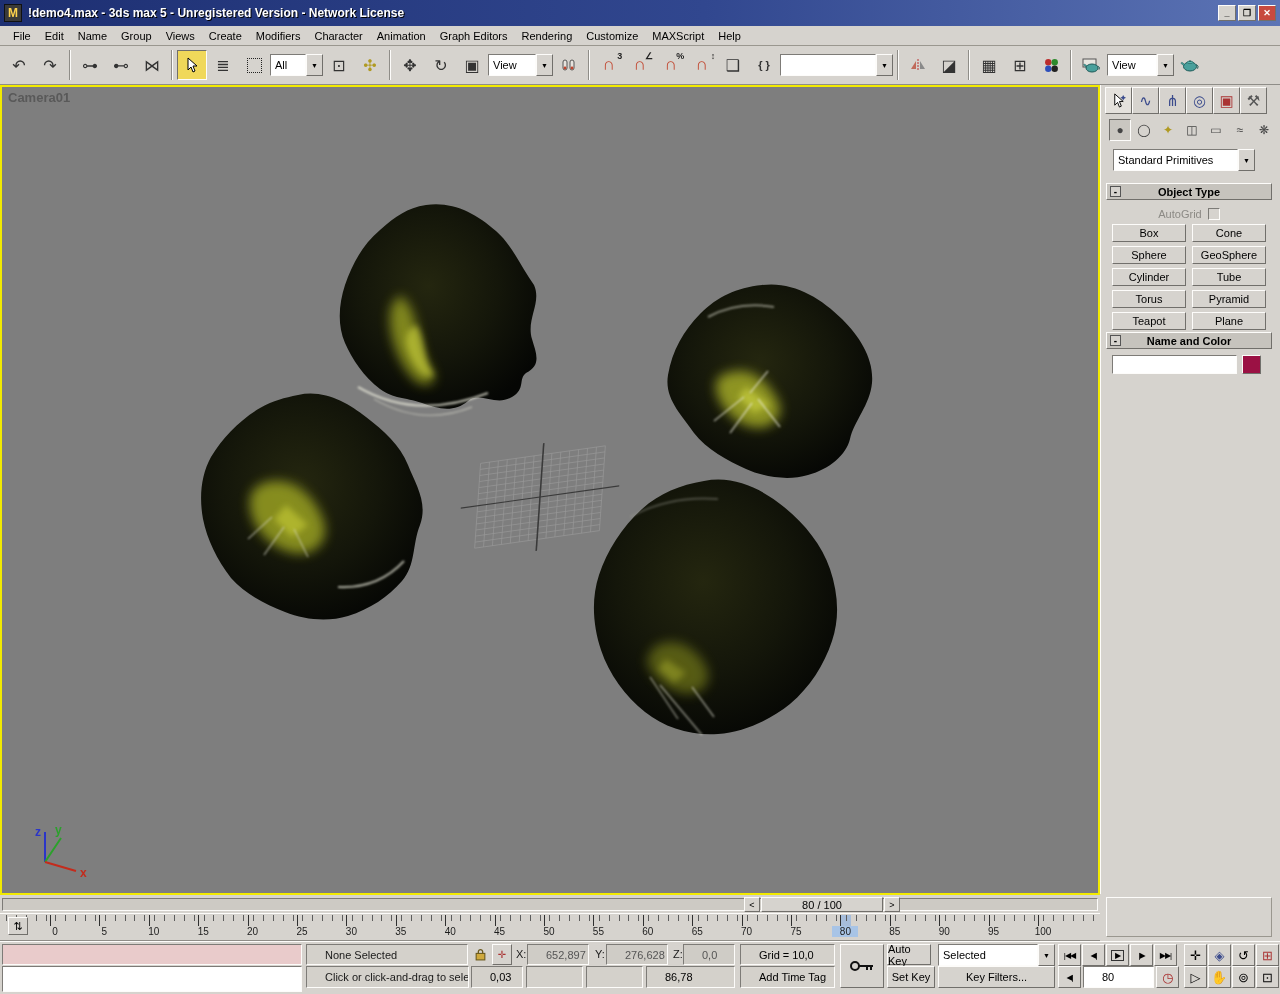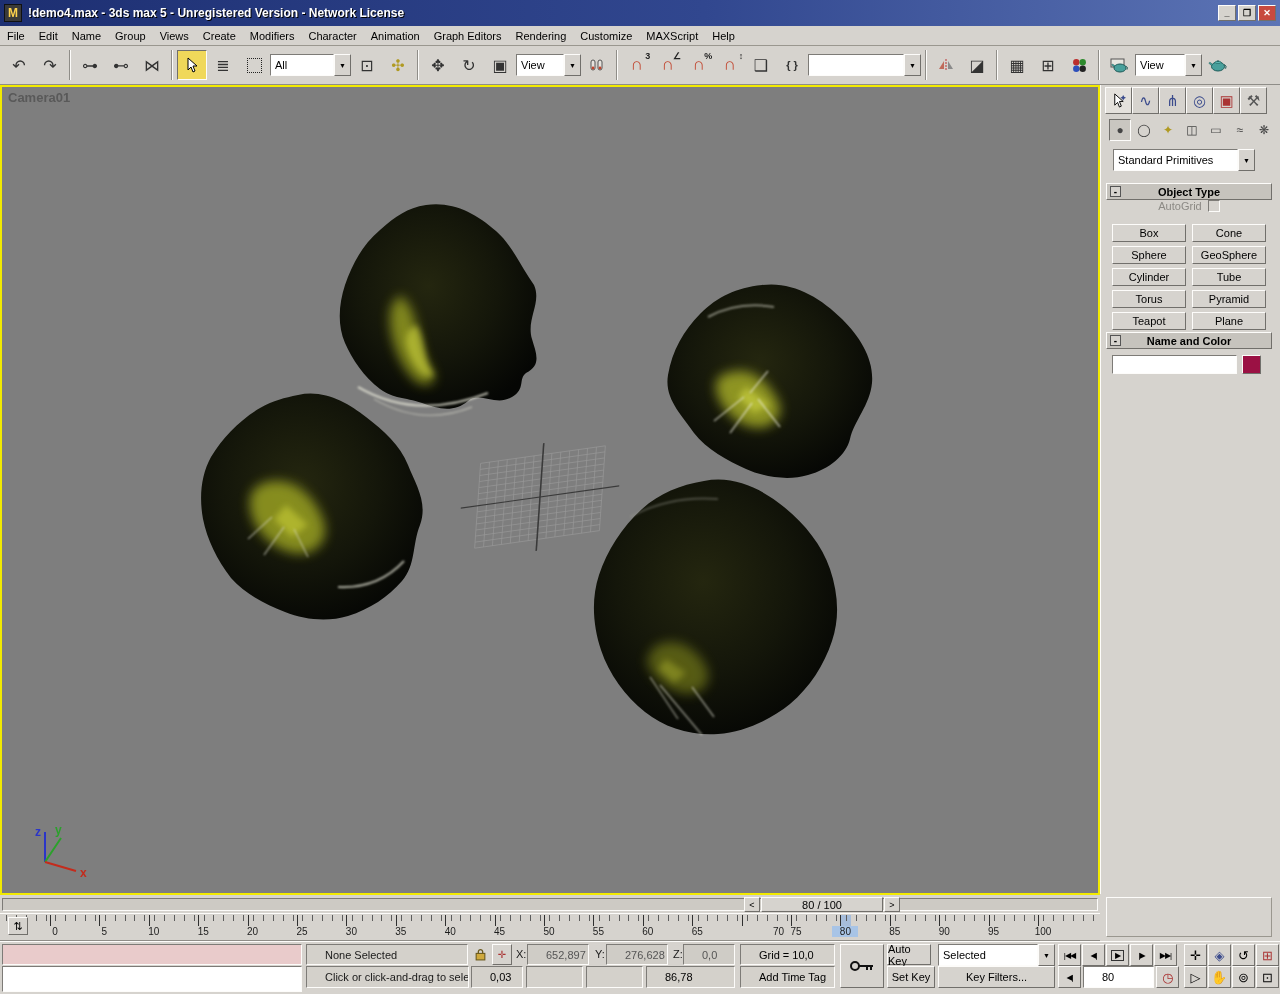--- a/index.html
+++ b/index.html
@@ -22,21 +22,21 @@
     background:linear-gradient(90deg,#1d2f72 0%, #31478f 55%, #5c74b5 100%);
     display:flex; align-items:center; padding:0 4px; }
   #titlebar .ttl { color:#fff; font-weight:bold; font-size:12px; margin-left:6px; flex:1;
     text-shadow:1px 1px 0 #000; }
   .winbtn { width:18px; height:16px; margin-left:2px; font-size:9px; font-weight:bold; }
   .winbtn.close { background:#c84a3f; color:#fff; }
   #appicon { width:18px; height:18px; background:#3a3a3a; border:1px solid #111;
     color:#ffd34d; font-weight:bold; font-size:12px; display:flex; align-items:center; justify-content:center; }
   
   #menubar { left:0; top:26px; width:1280px; height:20px; background:#d6d3ce;
-    border-bottom:1px solid #9a978f; display:flex; align-items:center; padding-left:0; }
+    border-bottom:1px solid #9a978f; display:flex; align-items:center; padding-left:6px; }
   #menubar span { padding:2px 7px; }
   
   #toolbar { left:0; top:46px; width:1280px; height:39px; background:#d6d3ce;
     border-bottom:1px solid #8f8d88; display:flex; align-items:center; padding-left:4px; gap:1px; }
   .tbtn { width:30px; height:30px; display:flex; align-items:center; justify-content:center;
     font-size:16px; color:#333; position:relative; }
   .tbtn.pressed { background:#f0d85a; border:1px solid; border-color:#716f6b #fdfcfa #fdfcfa #716f6b; }
   .tsep { width:2px; height:30px; margin:0 3px;
     border-left:1px solid #8f8d88; border-right:1px solid #fdfcfa; }
   .magnet { color:#c1452e; font-weight:bold; font-size:17px; position:relative; }
@@ -140,21 +140,21 @@
     <div class="tbtn pressed">
       <svg width="16" height="16" viewBox="0 0 16 16">
           <path d="M4 1 L4 13 L7 10 L9 15 L11 14 L9 9 L13 9 Z" fill="#fff" stroke="#000" stroke-width="1"></path>
         </svg>
     </div>
     <div class="tbtn">≣</div>
     <div class="tbtn">
         <div class="dotbox"></div>
       </div>
     <div class="dd">
-      <div class="val" style="width:64px">All</div>
+      <div class="val" style="width:36px">All</div>
       <div class="arr">▼</div>
     </div>
     <div class="tbtn">⊡</div>
     <div class="tbtn" style="color:#b09a22">✣</div>
     <div class="tsep"></div>
     <div class="tbtn">✥</div>
     <div class="tbtn">↻</div>
     <div class="tbtn">▣</div>
     <div class="dd">
       <div class="val" style="width:48px">View</div>
@@ -372,21 +372,21 @@
     <div class="dd abs" style="left:12px;top:64px">
       <div class="val" style="width:125px">Standard Primitives</div>
       <div class="arr">▼</div>
     </div>
 
     <div class="abs" style="left:5px;top:98px;width:166px">
       <div class="rollhead">
         <span class="minus">-</span>
         <span>Object Type</span>
       </div>
-      <div style="display:flex;align-items:flex-start;justify-content:center;gap:6px;height:20px;color:#8c8a85">
+      <div style="display:flex;align-items:flex-end;justify-content:center;gap:6px;height:20px;color:#8c8a85">
         <span>AutoGrid</span>
         <span class="sunken" style="width:12px;height:12px;background:#d6d3ce"></span>
       </div>
       <div id="objgrid">
           <div class="objbtn">Box</div>
           <div class="objbtn">Cone</div>
           <div class="objbtn">Sphere</div>
           <div class="objbtn">GeoSphere</div>
           <div class="objbtn">Cylinder</div>
           <div class="objbtn">Tube</div>
@@ -428,21 +428,21 @@
         <div class="ticklabel" style="left: 239.6px;">20</div>
         <div class="ticklabel" style="left: 289px;">25</div>
         <div class="ticklabel" style="left: 338.4px;">30</div>
         <div class="ticklabel" style="left: 387.8px;">35</div>
         <div class="ticklabel" style="left: 437.2px;">40</div>
         <div class="ticklabel" style="left: 486.6px;">45</div>
         <div class="ticklabel" style="left: 536px;">50</div>
         <div class="ticklabel" style="left: 585.4px;">55</div>
         <div class="ticklabel" style="left: 634.8px;">60</div>
         <div class="ticklabel" style="left: 684.2px;">65</div>
-        <div class="ticklabel" style="left: 733.6px; margin-left: 32px;">70</div>
+        <div class="ticklabel" style="left: 733.6px;">70</div>
         <div class="ticklabel" style="left: 783px;">75</div>
         <div class="ticklabel cur" style="left: 832.4px;">80</div>
         <div class="ticklabel" style="left: 881.8px;">85</div>
         <div class="ticklabel" style="left: 931.2px;">90</div>
         <div class="ticklabel" style="left: 980.6px;">95</div>
         <div class="ticklabel" style="left: 1030px;">100</div>
       </div>
     <div id="rulericon" class="btn">⇅</div>
   </div>
 

